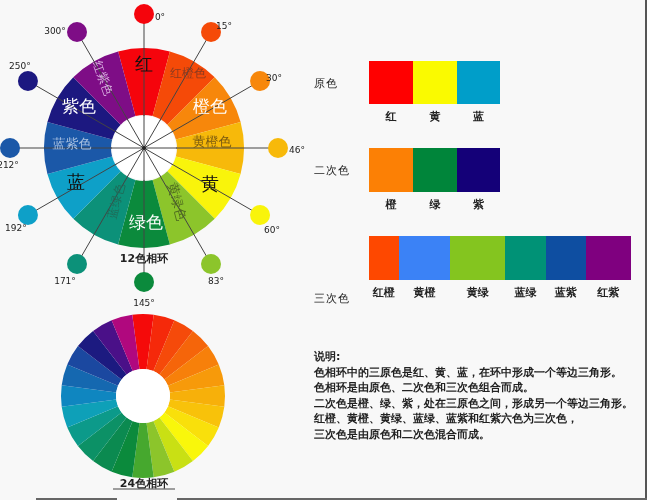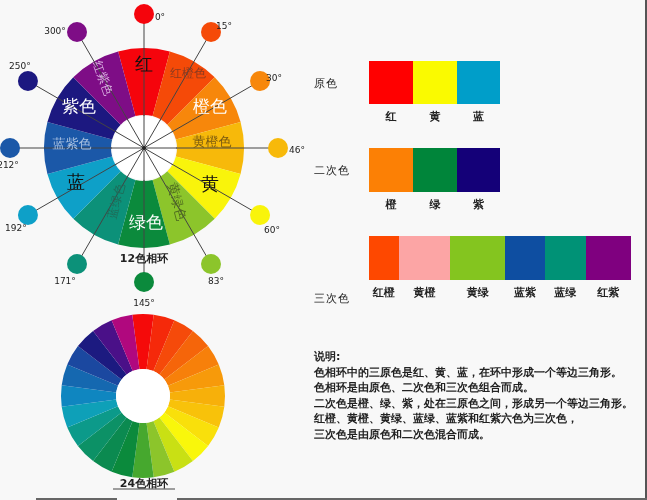--- a/index.html
+++ b/index.html
@@ -147,31 +147,31 @@
   <div class="sw" style="width: 43px; background: rgb(20, 0, 120);">
       <span class="sw-label">紫</span>
     </div>
 </div>
 
 <div class="row-label" style="left:314px;top:252px;margin-top:39px;">三次色</div>
 <div class="swatches" style="left:369px;top:236px;width:262px;height:44px;">
   <div class="sw" style="width: 32px; background: rgb(254, 72, 0);">
       <span class="sw-label">红橙</span>
     </div>
-  <div class="sw" style="width: 56px; background: #fca5a5;">
+  <div class="sw" style="width: 56px; background: #3b82f6;">
       <span class="sw-label">黄橙</span>
     </div>
   <div class="sw" style="width: 59px; background: rgb(132, 197, 31);">
       <span class="sw-label">黄绿</span>
     </div>
+  <div class="sw" style="width: 44px; background: rgb(0, 146, 118);">
+      <span class="sw-label">蓝绿</span>
+    </div>
   <div class="sw" style="width: 43px; background: rgb(14, 78, 161);">
       <span class="sw-label">蓝紫</span>
-    </div>
-  <div class="sw" style="width: 44px; background: rgb(0, 146, 118);">
-      <span class="sw-label">蓝绿</span>
     </div>
   <div class="sw" style="width: 49px; background: rgb(127, 0, 127);">
       <span class="sw-label">红紫</span>
     </div>
 </div>
 
 <div class="notes">
   <div>说明:</div>
   <div>色相环中的三原色是红、黄、蓝，在环中形成一个等边三角形。</div>
   <div>色相环是由原色、二次色和三次色组合而成。</div>

